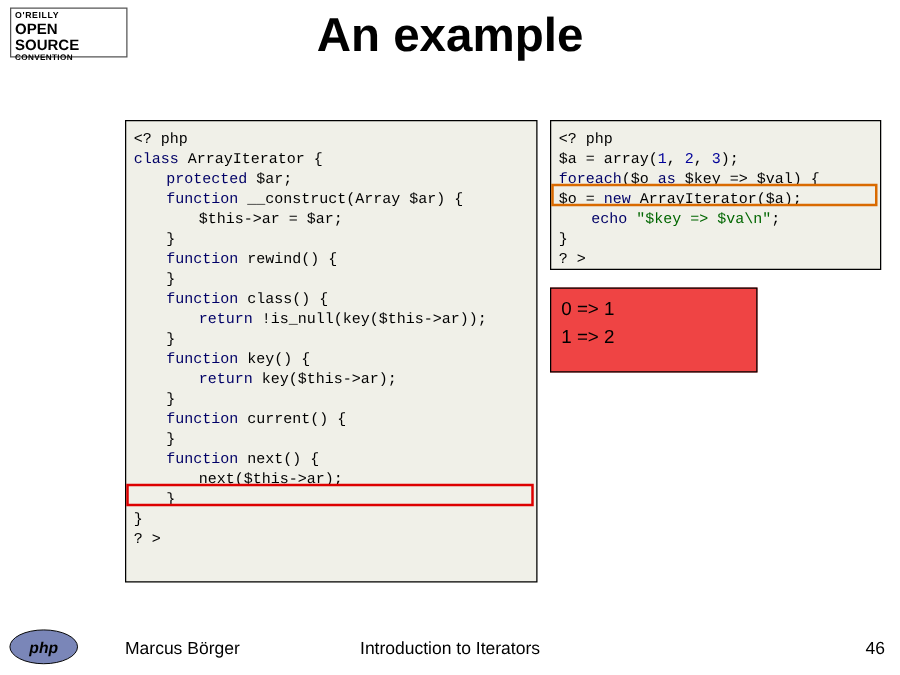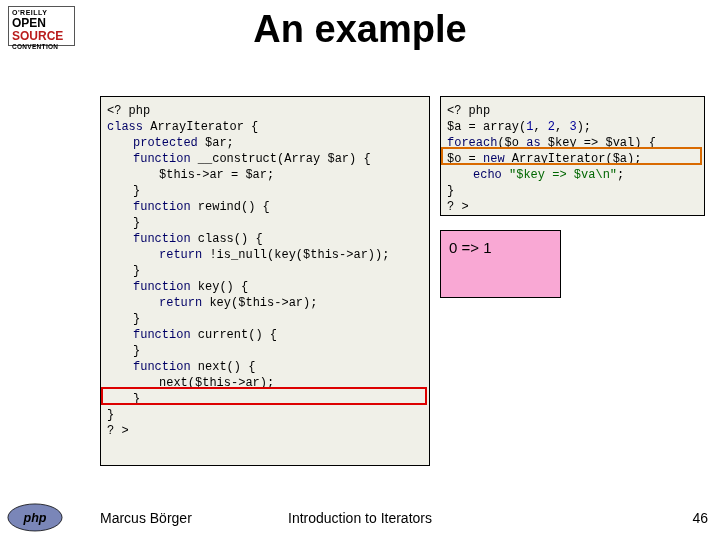--- a/index.html
+++ b/index.html
@@ -9,32 +9,32 @@
     height: 540px;
     font-family: Verdana, Arial, sans-serif;
     background: #fff;
     position: relative;
     overflow: hidden;
   }
   .logo-top {
     position: absolute;
     top: 6px;
     left: 8px;
-    width: 67px;
+    width: 94px;
     height: 40px;
     border: 1px solid #555;
     font-size: 7px;
     line-height: 1.1;
     padding: 2px 3px;
     background: #fff;
   }
   .logo-top .oreilly { font-weight: bold; letter-spacing: 0.5px; }
   .logo-top .os { font-weight: 900; font-size: 12px; }
   .logo-top .os .open { color: #000; }
-  .logo-top .src { font-weight:900; font-size:12px; color:#b91c1c; }
+  .logo-top .src { font-weight:900; font-size:12px; color:#000000; }
   .logo-top .conv { font-size: 6.5px; font-weight: bold; letter-spacing:0.3px; }
   .title {
     position: absolute;
     top: 8px;
     left: 0;
     right: 0;
     text-align: center;
     font-size: 38px;
     font-weight: 700;
   }
@@ -61,24 +61,24 @@
     background: #f0f0e8;
     font-family: "Courier New", monospace;
     font-size: 12px;
     line-height: 16px;
     padding: 6px 6px;
   }
   .output-box {
     position: absolute;
     top: 230px;
     left: 440px;
-    width: 121px;
+    width: 166px;
     height: 68px;
     border: 1px solid #000;
-    background: #f9a8d4;
+    background: #ef4444;
     font-family: Verdana, sans-serif;
     font-size: 15px;
     line-height: 22px;
     padding: 6px 8px;
   }
   .kw { color: #006; }
   .str { color: #060; }
   .num { color: #009; }
   .hl-red {
     position: absolute;
@@ -168,20 +168,21 @@
   <span class="line"><span>$o = </span><span class="kw">new </span><span>ArrayIterator($a);</span></span>
   <span class="ind1"><span class="kw">echo </span><span class="str">"$key =&gt; $va\n"</span><span>;</span></span>
   <span class="line">}</span>
   <span class="line">? &gt;</span>
 </div>
 
 <div class="hl-orange" style="top:147px; left:441px; width:261px; height:18px;"></div>
 
 <div class="output-box">
   <div>0 =&gt; 1</div>
+  <div>1 =&gt; 2</div>
 </div>
 
 <div class="php-logo">
   <svg viewBox="0 0 60 32">
     <ellipse cx="30" cy="16" rx="28" ry="14" fill="#7a86b8" stroke="#000" stroke-width="0.8"></ellipse>
     <text x="30" y="21" text-anchor="middle" font-family="Arial" font-size="13" font-weight="bold" fill="#000" font-style="italic">php</text>
   </svg>
 </div>
 
 <div class="footer-author">Marcus Börger</div>

